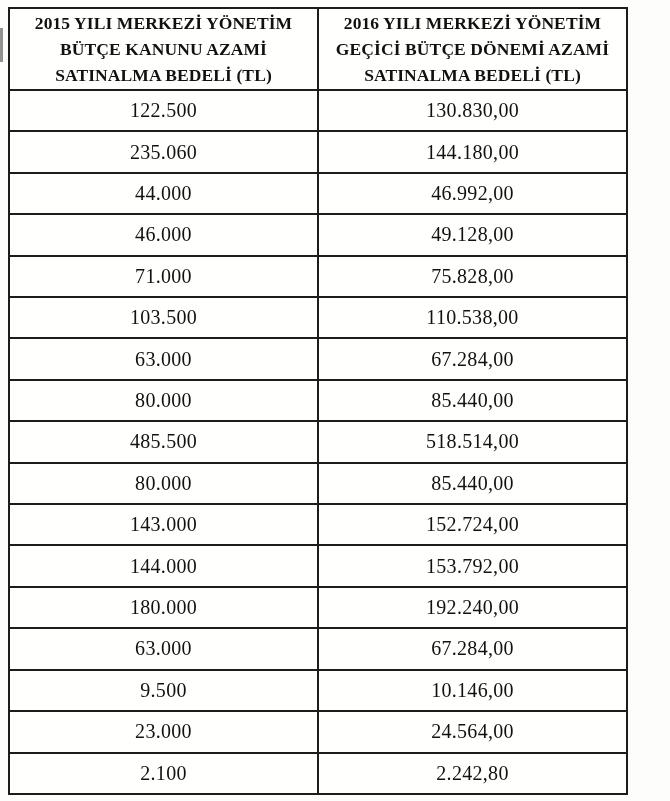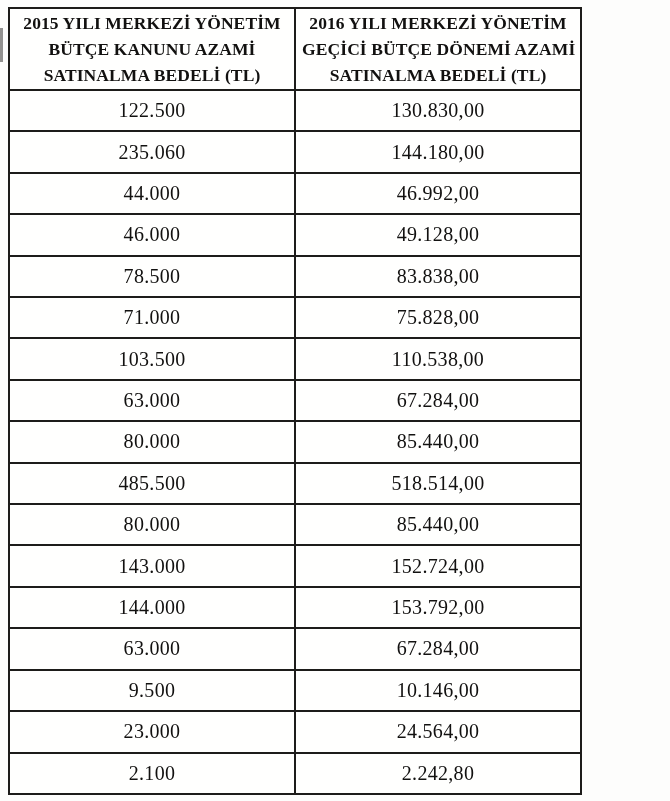--- a/index.html
+++ b/index.html
@@ -12,21 +12,21 @@
     width: 670px;
     height: 801px;
     background: #fdfdfc;
     font-family: "Liberation Serif", serif;
     overflow: hidden;
   }
   table.budget-table {
     position: absolute;
     left: 8px;
     top: 7px;
-    width: 574px;
+    width: 620px;
     height: 788px;
     border-collapse: collapse;
     table-layout: fixed;
     background: #fffffe;
   }
   .budget-table th,
   .budget-table td {
     border: 2px solid #1d1c1a;
     text-align: center;
     vertical-align: middle;
@@ -95,24 +95,20 @@
         </tr>
         <tr>
           <td>44.000</td>
           <td>46.992,00</td>
         </tr>
         <tr>
           <td>46.000</td>
           <td>49.128,00</td>
         </tr>
         <tr>
-          <td>78.500</td>
-          <td>83.838,00</td>
-        </tr>
-        <tr>
           <td>71.000</td>
           <td>75.828,00</td>
         </tr>
         <tr>
           <td>103.500</td>
           <td>110.538,00</td>
         </tr>
         <tr>
           <td>63.000</td>
           <td>67.284,00</td>
@@ -131,20 +127,24 @@
         </tr>
         <tr>
           <td>143.000</td>
           <td>152.724,00</td>
         </tr>
         <tr>
           <td>144.000</td>
           <td>153.792,00</td>
         </tr>
         <tr>
+          <td>180.000</td>
+          <td>192.240,00</td>
+        </tr>
+        <tr>
           <td>63.000</td>
           <td>67.284,00</td>
         </tr>
         <tr>
           <td>9.500</td>
           <td>10.146,00</td>
         </tr>
         <tr>
           <td>23.000</td>
           <td>24.564,00</td>

